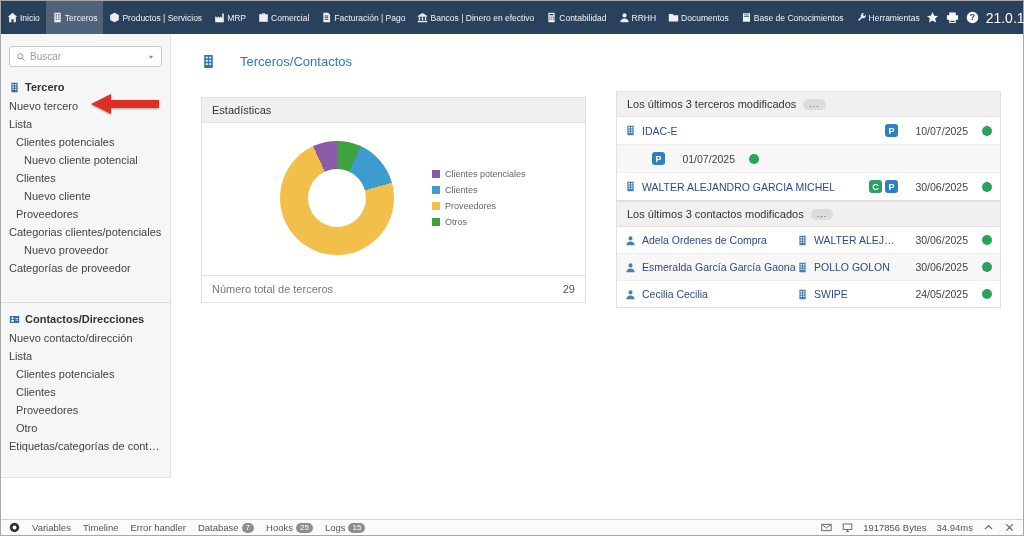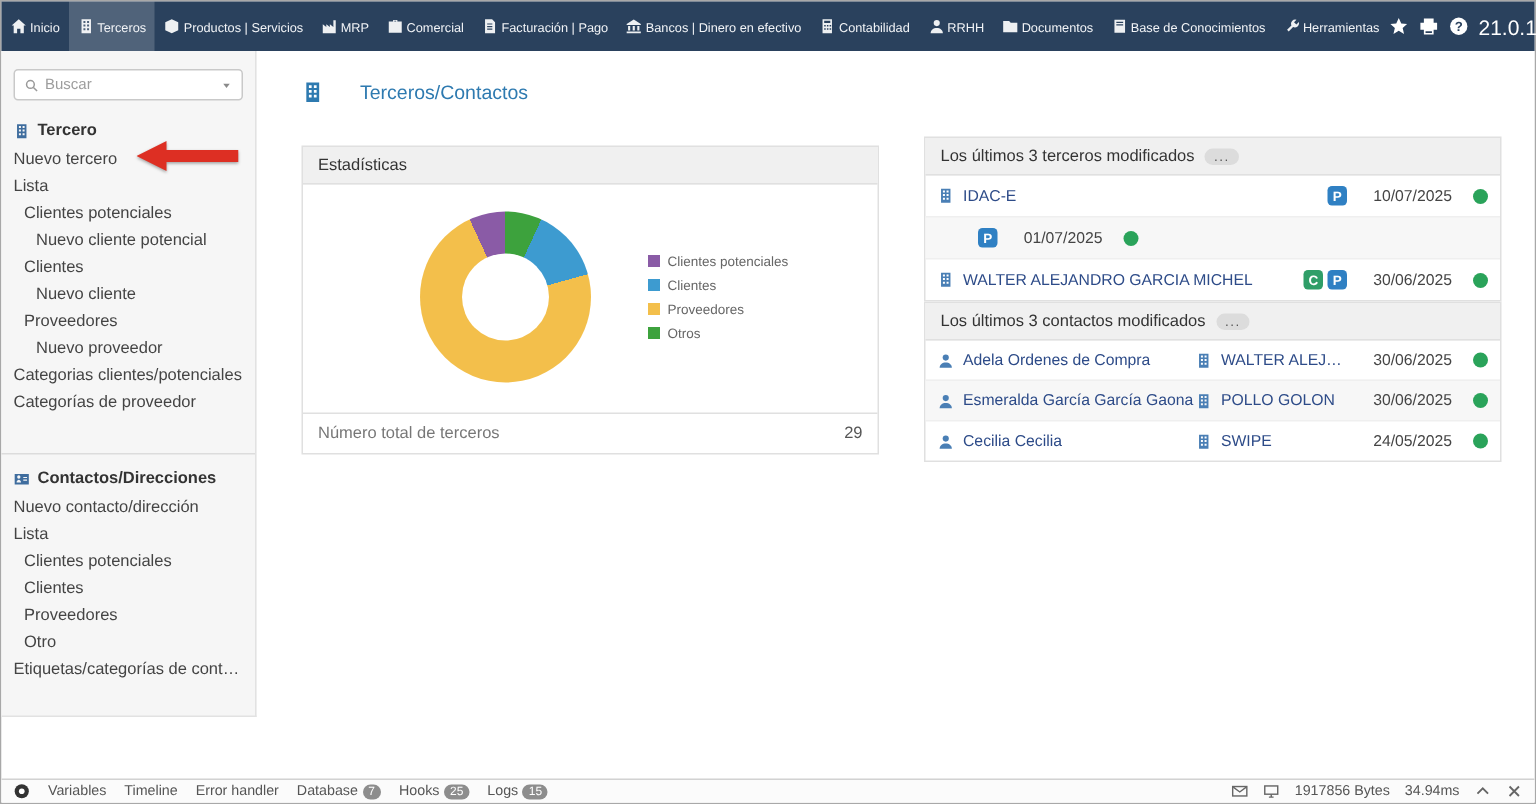--- a/index.html
+++ b/index.html
@@ -278,22 +278,22 @@
               </span>
               <span>Tercero</span>
             </div>
             <div class="sb-item ind-0">Nuevo tercero</div>
             <div class="sb-item ind-0">Lista</div>
             <div class="sb-item ind-1">Clientes potenciales</div>
             <div class="sb-item ind-2">Nuevo cliente potencial</div>
             <div class="sb-item ind-1">Clientes</div>
             <div class="sb-item ind-2">Nuevo cliente</div>
             <div class="sb-item ind-1">Proveedores</div>
+            <div class="sb-item ind-0">Categorias clientes/potenciales</div>
             <div class="sb-item ind-2">Nuevo proveedor</div>
-            <div class="sb-item ind-0">Categorias clientes/potenciales</div>
             <div class="sb-item ind-0">Categorías de proveedor</div>
           </div>
           <div class="sb-section divided">
             <div class="sb-section-title">
               <span class="ico sb-ico">
                 <svg viewBox="0 0 14 14">
                   <path fill-rule="evenodd" d="M1 2.5h12v9H1zM3.1 5.1a1.4 1.4 0 1 0 2.8 0 1.4 1.4 0 0 0-2.8 0zM2.6 9.8c0-1.6 1.2-2.4 1.9-2.4.7 0 1.9.8 1.9 2.4zM8.3 5h3.2v1H8.3zm0 2.2h3.2v1H8.3z"></path>
                 </svg>
               </span>
               <span>Contactos/Direcciones</span>

